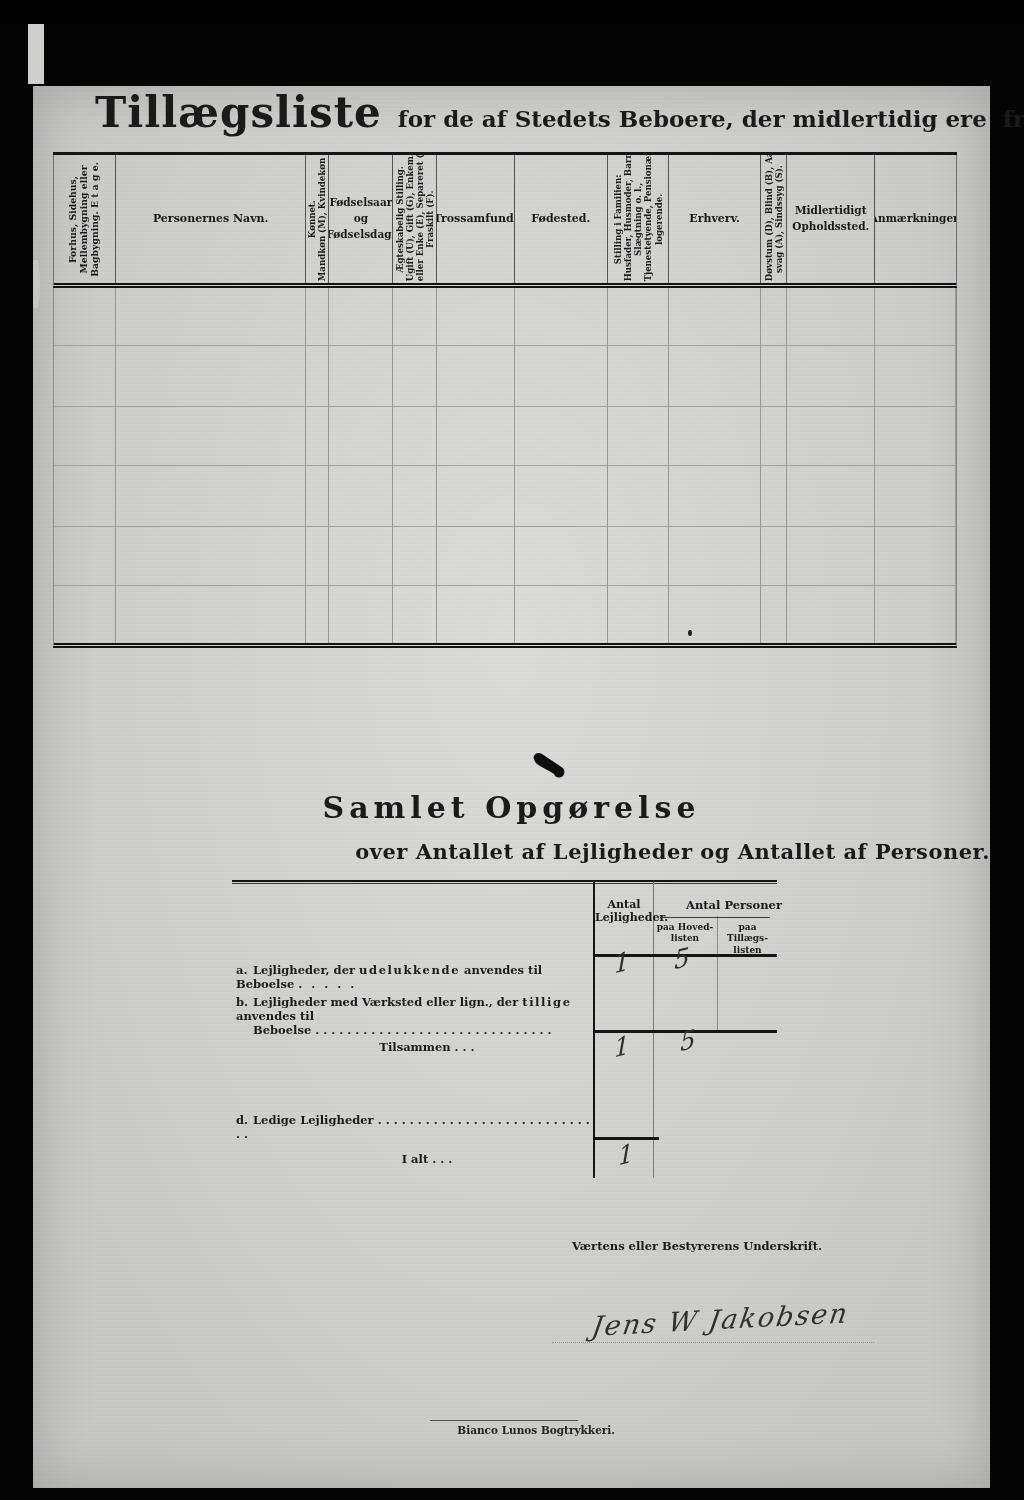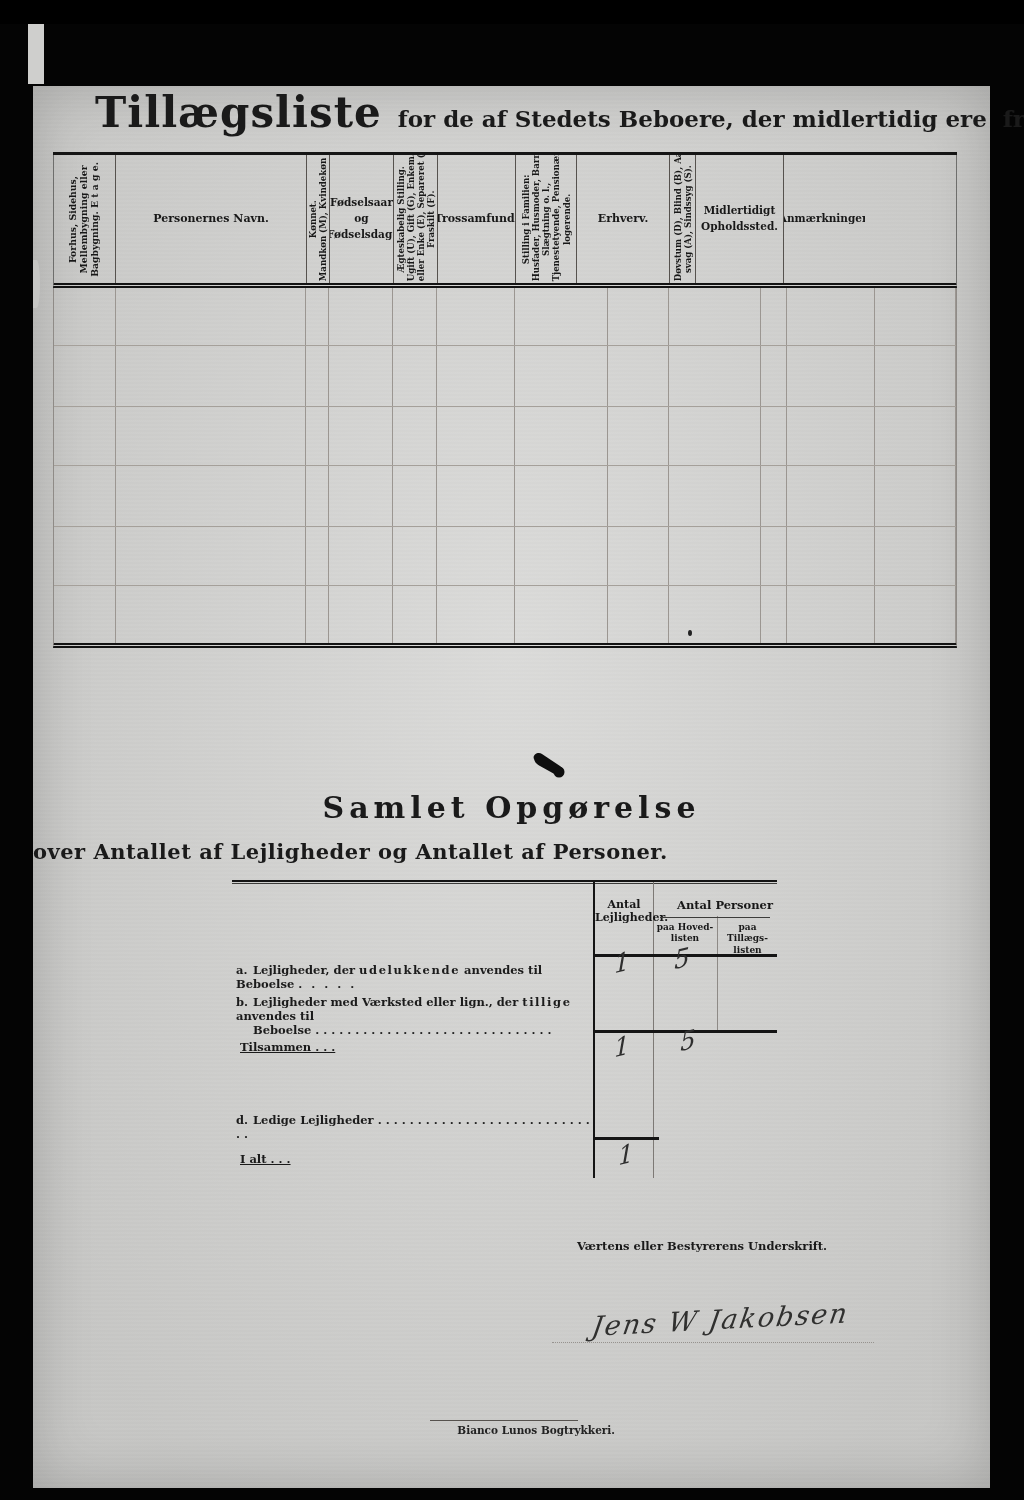--- a/index.html
+++ b/index.html
@@ -33,45 +33,45 @@
   .w7{width:93px}.w8{width:61px}.w9{width:93px}.w10{width:26px}.w11{width:88px}.w12{width:81px}
   .mbody{position:relative;display:flex;height:360px;border-bottom:5px double #141414;
          border-left:1px solid #8f8b87;border-right:1px solid #8f8b87;box-sizing:border-box;}
   .mbody .bcol{border-right:1px solid #9b9691;box-sizing:border-box;}
   .mbody .bcol:last-child{border-right:none;}
   .rowline{position:absolute;left:0;right:0;height:1px;background:#a5a09a;}
 
   
   .samlet{position:absolute;left:33px;top:766px;width:957px;text-align:center;
           font-size:30px;font-weight:bold;letter-spacing:5px;}
-  .samlet-sub{position:absolute;left:33px;top:815px;width:957px;text-align:left;
+  .samlet-sub{position:absolute;left:33px;top:815px;width:957px;text-align:right;
           font-size:21px;font-weight:bold;letter-spacing:0.5px;}
   .inkblot{position:absolute;left:530px;top:726px;}
 
   
   .summary{position:absolute;left:232px;top:856px;width:545px;height:300px;font-size:11.5px;}
   .s-toprule{position:absolute;left:0;top:0;width:545px;height:4px;border-top:2px solid #141414;border-bottom:1px solid #3c3c3a;box-sizing:border-box;}
   .s-v-thick{position:absolute;left:361px;top:2px;width:2px;height:296px;background:#141414;}
   .s-v-thin1{position:absolute;left:421px;top:2px;width:1px;height:296px;background:#7d7975;}
   .s-v-thin2{position:absolute;left:485px;top:36px;width:1px;height:114px;background:#8e8a86;}
   .s-rule-a{position:absolute;left:363px;top:74px;width:182px;height:3px;background:#141414;}
   .s-rule-b{position:absolute;left:363px;top:150px;width:182px;height:3px;background:#141414;}
   .s-rule-c{position:absolute;left:363px;top:257px;width:64px;height:3px;background:#141414;}
   .s-h{position:absolute;text-align:center;font-weight:bold;color:#181818;}
   .s-personer-line{position:absolute;left:428px;top:37px;width:110px;height:1px;background:#3c3c3a;}
   .srow{position:absolute;left:4px;width:354px;font-weight:bold;color:#1b1b1b;line-height:1.2;}
   .skey{display:inline-block;width:17px;}
   .cont{padding-left:17px;}
-  .sright{position:absolute;left:8px;width:350px;text-align:left;font-weight:bold;text-decoration:underline;}
+  .sright{position:absolute;left:20px;width:350px;text-align:center;font-weight:bold;}
   .sp{letter-spacing:1.6px;}
   .dots{letter-spacing:2.5px;}
   .hw{position:absolute;font-style:italic;color:#2e2e2e;font-size:25px;transform:rotate(-14deg) skewX(-14deg);}
 
   
-  .sig-label{position:absolute;left:572px;top:1215px;width:260px;text-align:center;font-size:11.5px;font-weight:bold;}
+  .sig-label{position:absolute;left:572px;top:1215px;width:260px;font-size:11.5px;font-weight:bold;}
   .sig-dotline{position:absolute;left:552px;top:1318px;width:322px;border-top:1px dotted #97938f;}
   .signature{position:absolute;left:592px;top:1280px;font-size:27px;font-style:italic;color:#30302f;
              transform:rotate(-3deg) skewX(-12deg);letter-spacing:2px;white-space:nowrap;}
   .foot-rule{position:absolute;left:430px;top:1396px;width:148px;border-top:1px solid #56524e;}
   .foot-text{position:absolute;left:395px;top:1400px;width:220px;text-align:right;font-size:10.5px;font-weight:bold;color:#222;}
   .speck{position:absolute;background:#222;border-radius:50%;}
 </style>
 </head>
 <body>
 
@@ -114,20 +114,23 @@
       <div class="cell w5">
         <div class="rot">
             <span>Ægteskabelig  Stilling.</span>
             <span>Ugift (U), Gift (G), Enkem.</span>
             <span>eller Enke (E), Separeret (S),</span>
             <span>Fraskilt (F).</span>
           </div>
       </div>
       <div class="cell w6 hcell">
         <span>Trossamfund.</span>
+      </div>
+      <div class="cell w7 hcell">
+        <span>Fødested.</span>
       </div>
       <div class="cell w8">
         <div class="rot">
             <span>Stilling  i  Familien:</span>
             <span>Husfader, Husmoder, Barn,</span>
             <span>Slægtning o. l.,</span>
             <span>Tjenestetyende, Pensionær,</span>
             <span>logerende.</span>
           </div>
       </div>
@@ -185,21 +188,21 @@
   <div class="summary">
     <div class="s-toprule"></div>
     <div class="s-v-thick"></div>
     <div class="s-v-thin1"></div>
     <div class="s-v-thin2"></div>
 
     <div class="s-h" style="left:363px;top:18px;width:58px;font-size:11px;">
       <span style="display:block">Antal</span>
       <span style="display:block">Lejligheder.</span>
     </div>
-    <div class="s-h" style="left:433px;top:18px;width:120px;font-size:11.5px;">
+    <div class="s-h" style="left:423px;top:18px;width:120px;font-size:11.5px;padding-left:19px;">
       <span>Antal Personer</span>
     </div>
     <div class="s-personer-line"></div>
     <div class="s-h" style="left:424px;top:42px;width:58px;font-size:9px;line-height:1.25;">
       <span>paa Hoved-listen</span>
     </div>
     <div class="s-h" style="left:488px;top:42px;width:55px;font-size:9px;line-height:1.25;">
       <span>paa Tillægs-listen</span>
     </div>
 

